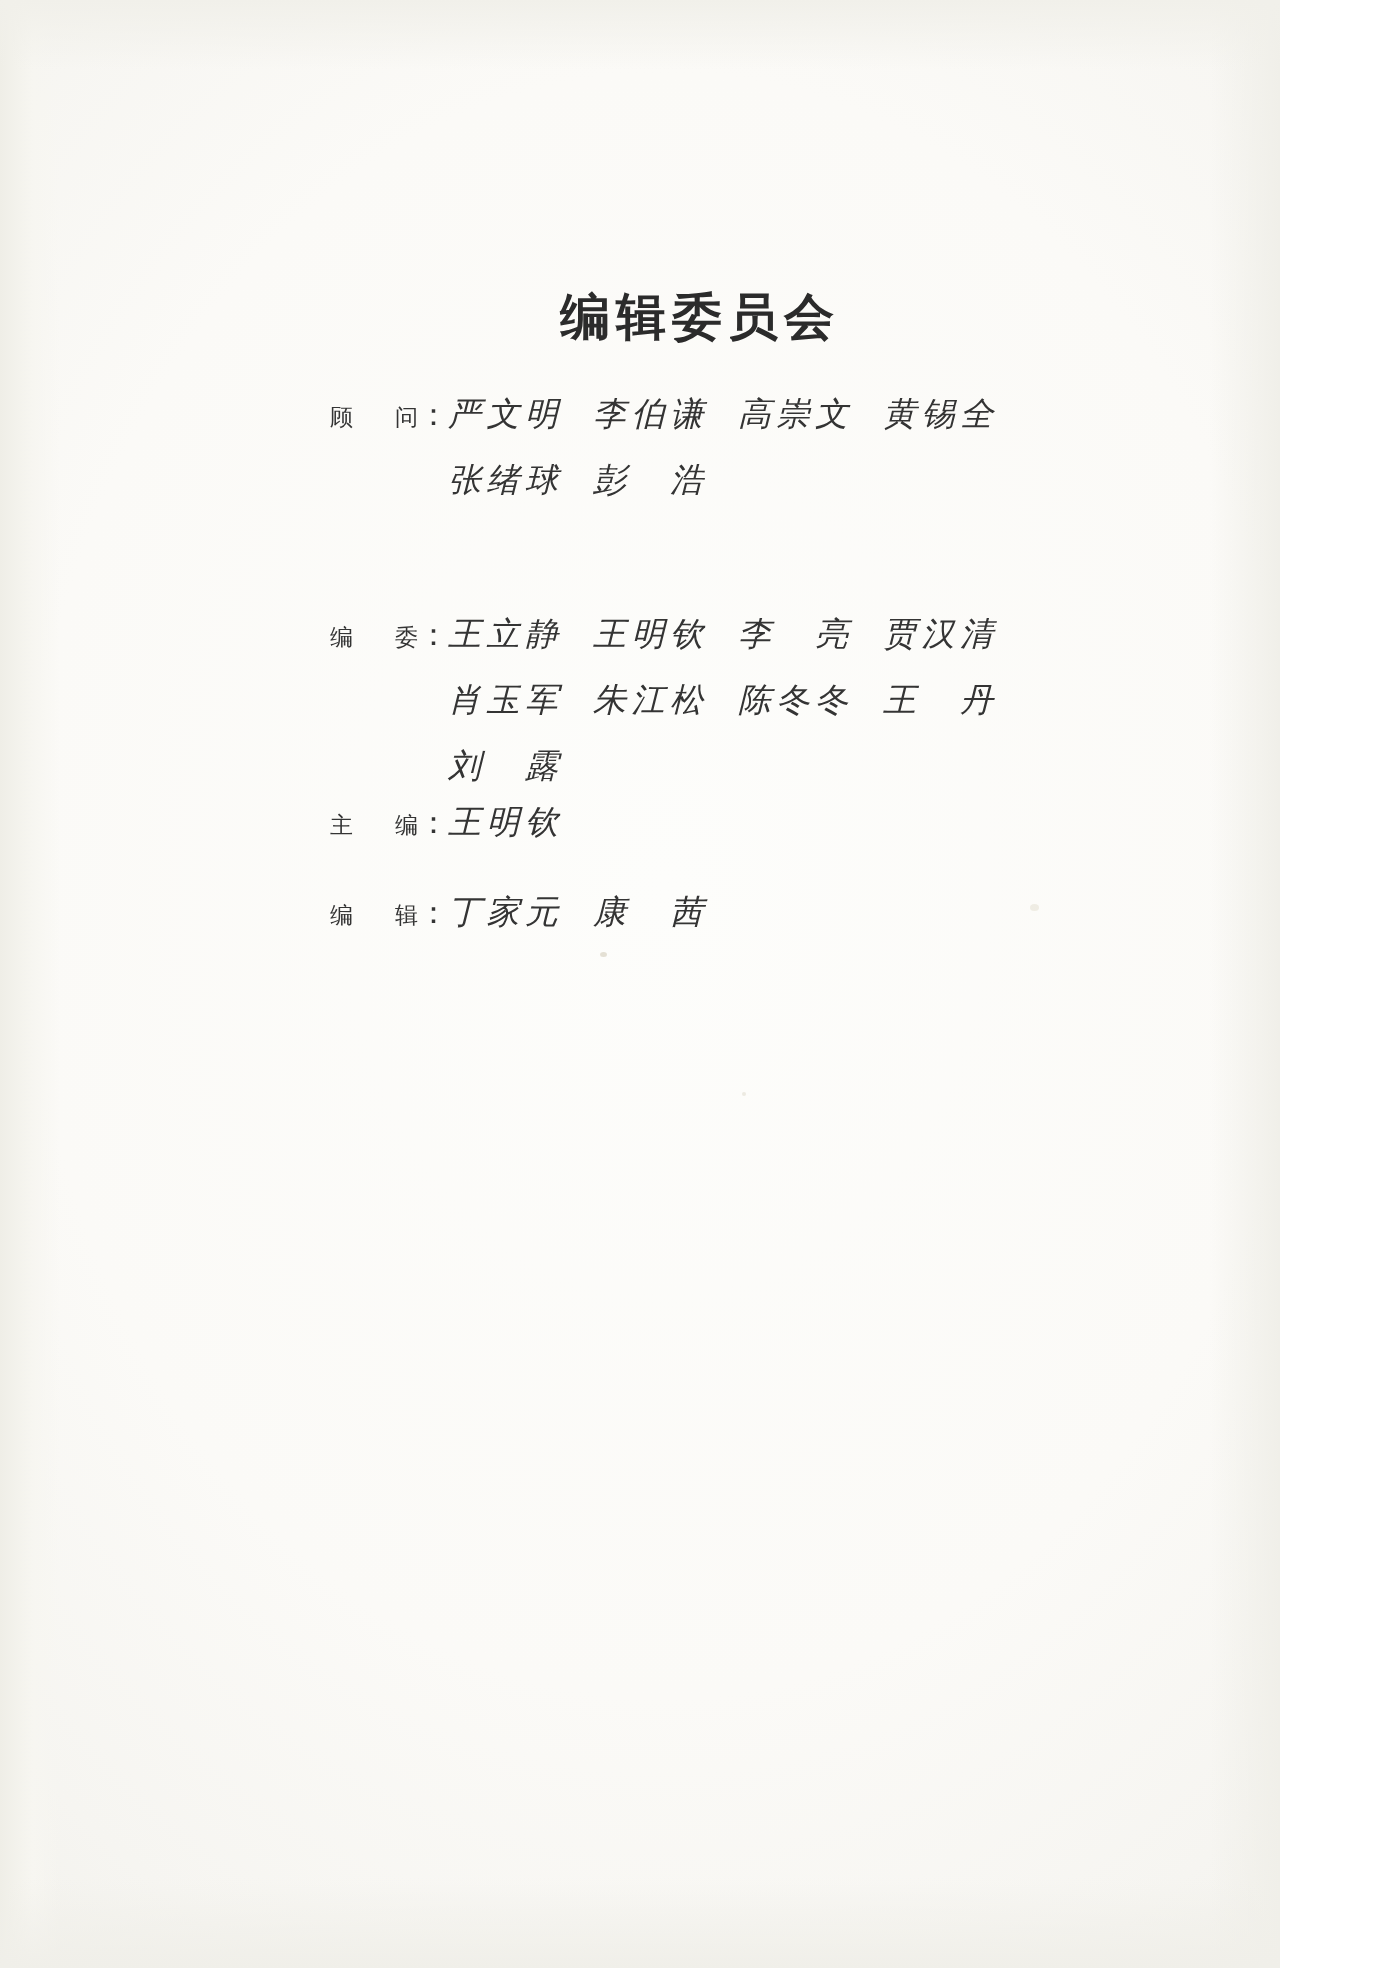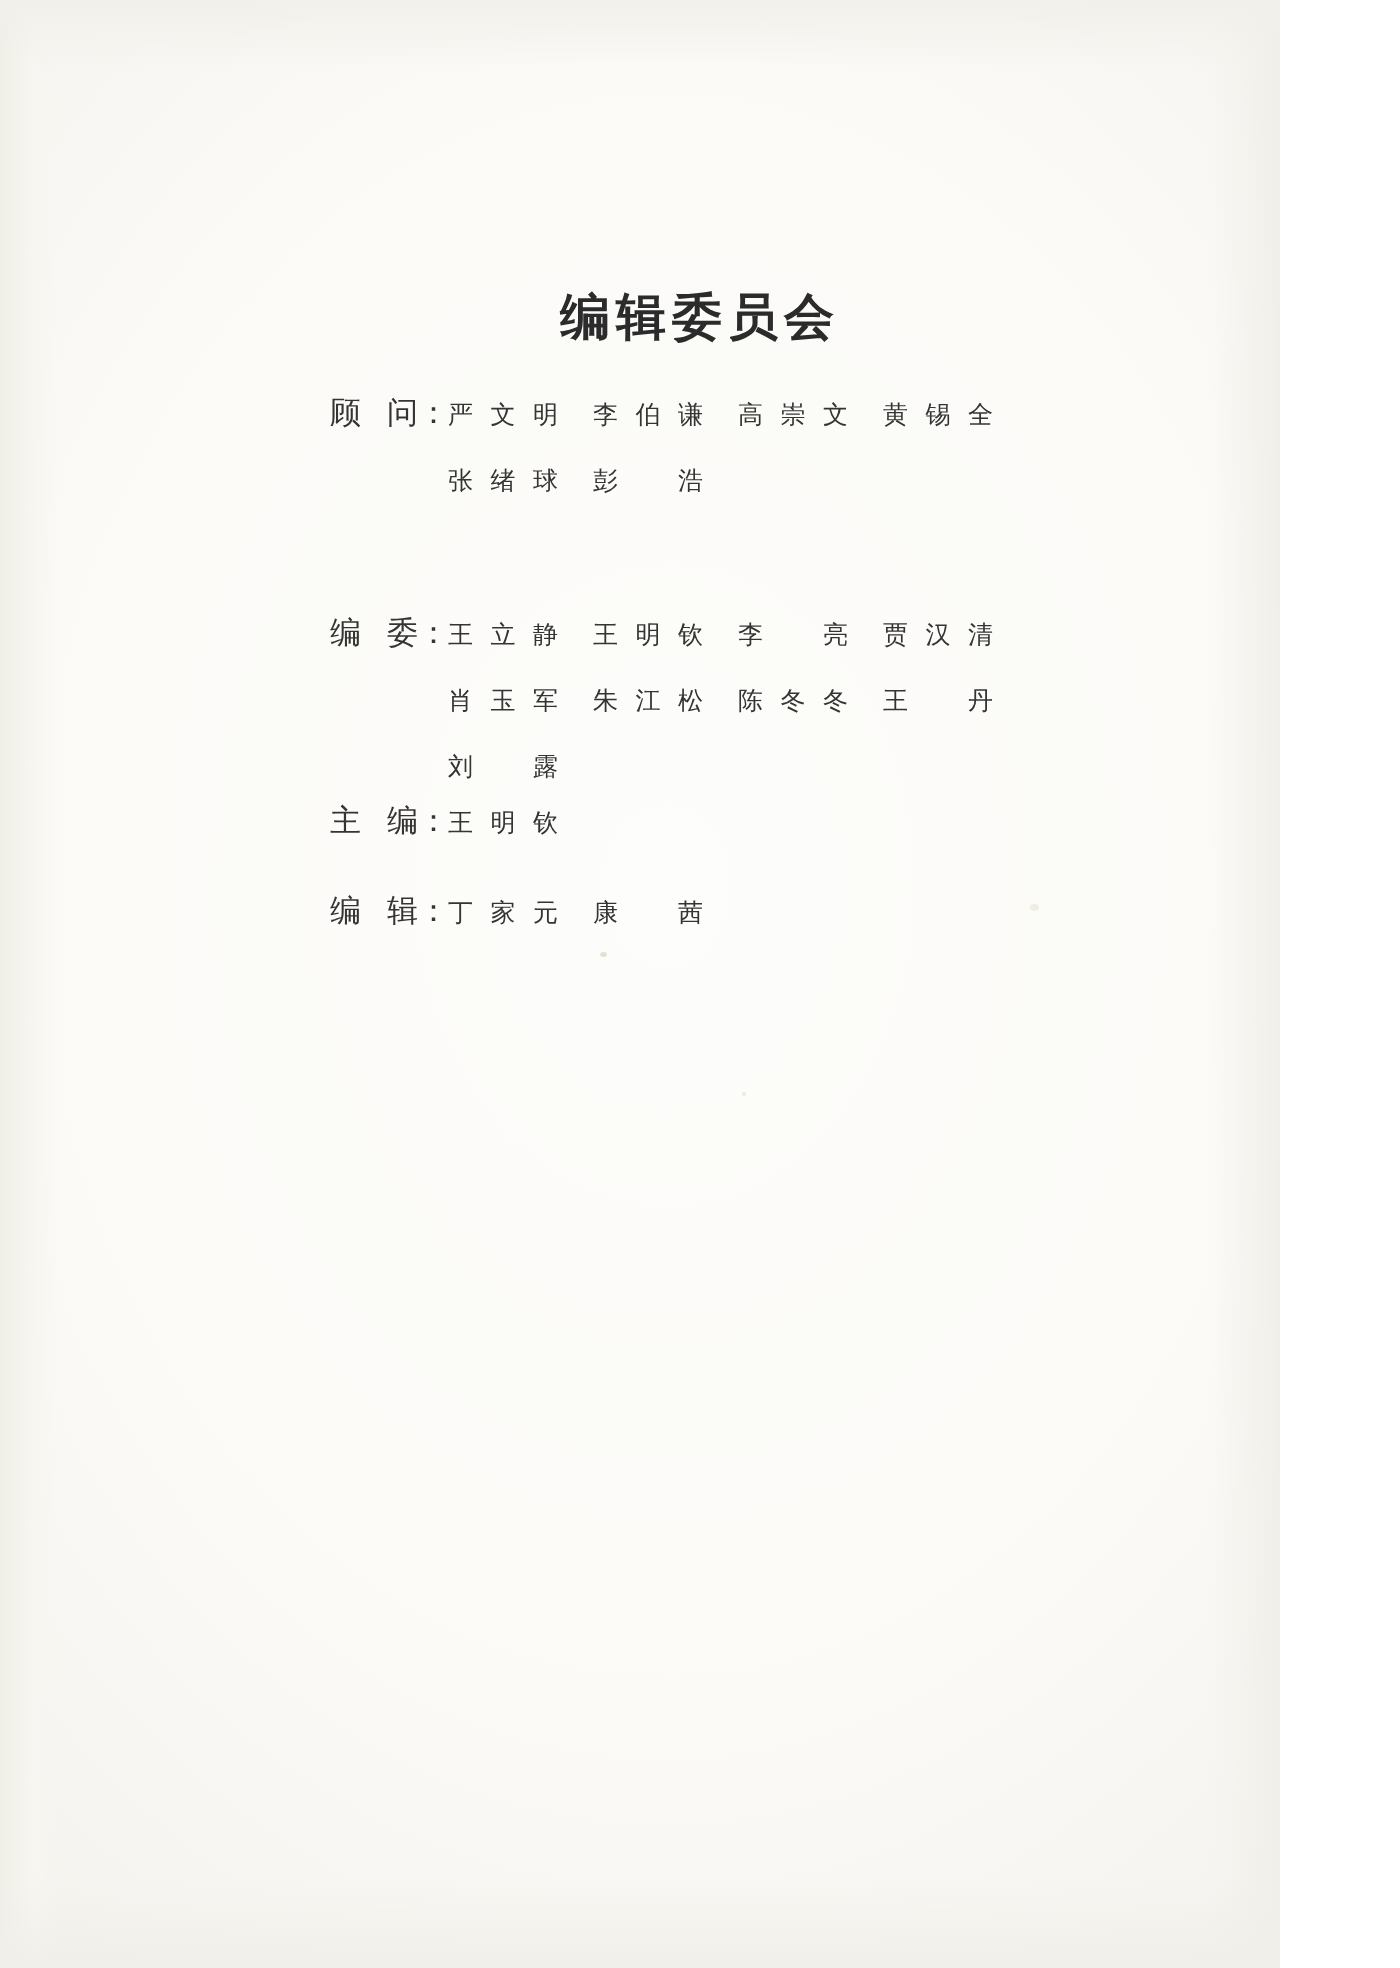--- a/index.html
+++ b/index.html
@@ -94,38 +94,39 @@
     font-size: 31px;
     color: #343434;
     letter-spacing: 0px;
     white-space: nowrap;
   }
   .label .lbl-text {
     display: inline-block;
     width: 88px;
     text-align: justify;
     text-align-last: justify;
-    font-size: 31px;
+    font-size: 23px;
   }
   .label .colon {
     font-size: 31px;
   }
   .label.spacer {
     visibility: hidden;
   }
 
   .names {
     display: flex;
   }
   .name {
     width: 145px;
     flex: 0 0 145px;
-    font-size: 25px;
+    font-size: 33px;
     color: #343434;
     white-space: nowrap;
+    font-style: italic;
   }
   
   .name .n {
     display: inline-block;
     width: 110px;
     text-align: justify;
     text-align-last: justify;
   }
 
   #sec-advisors { top: 392px; }

